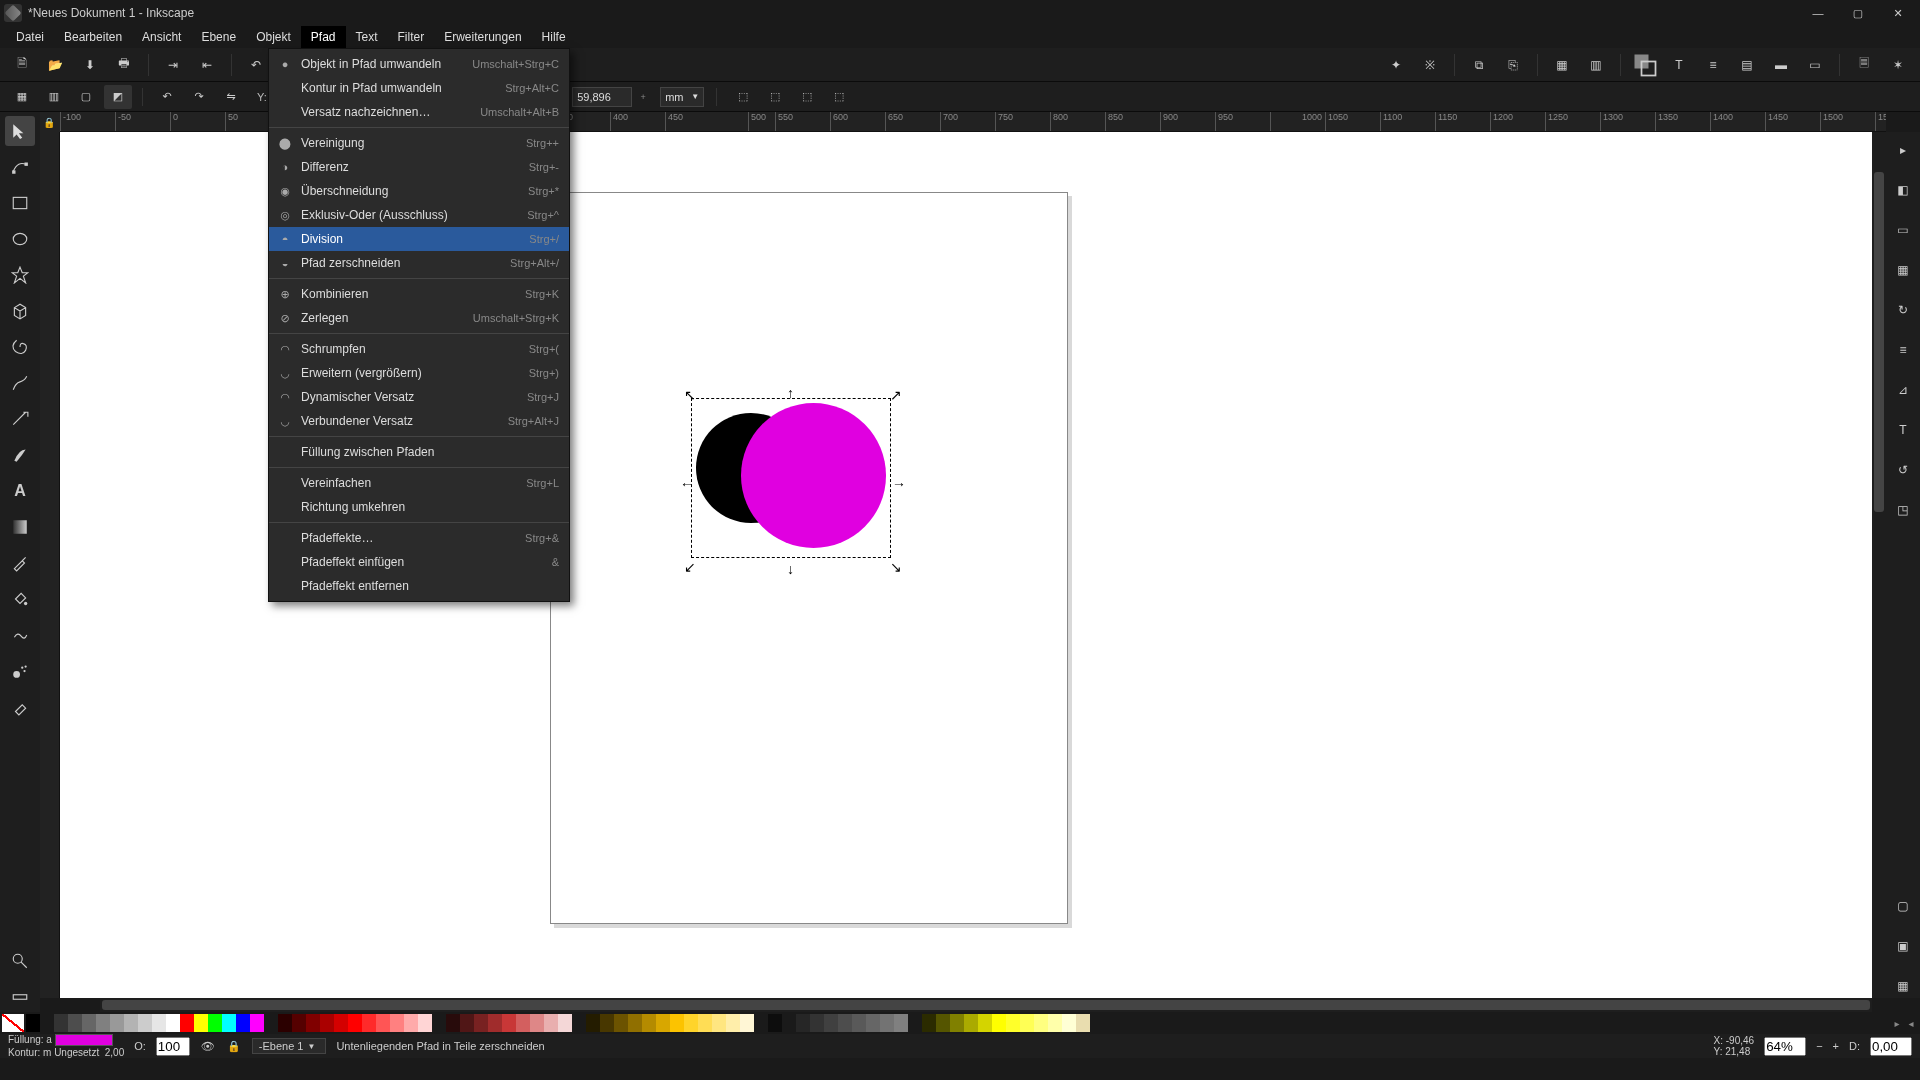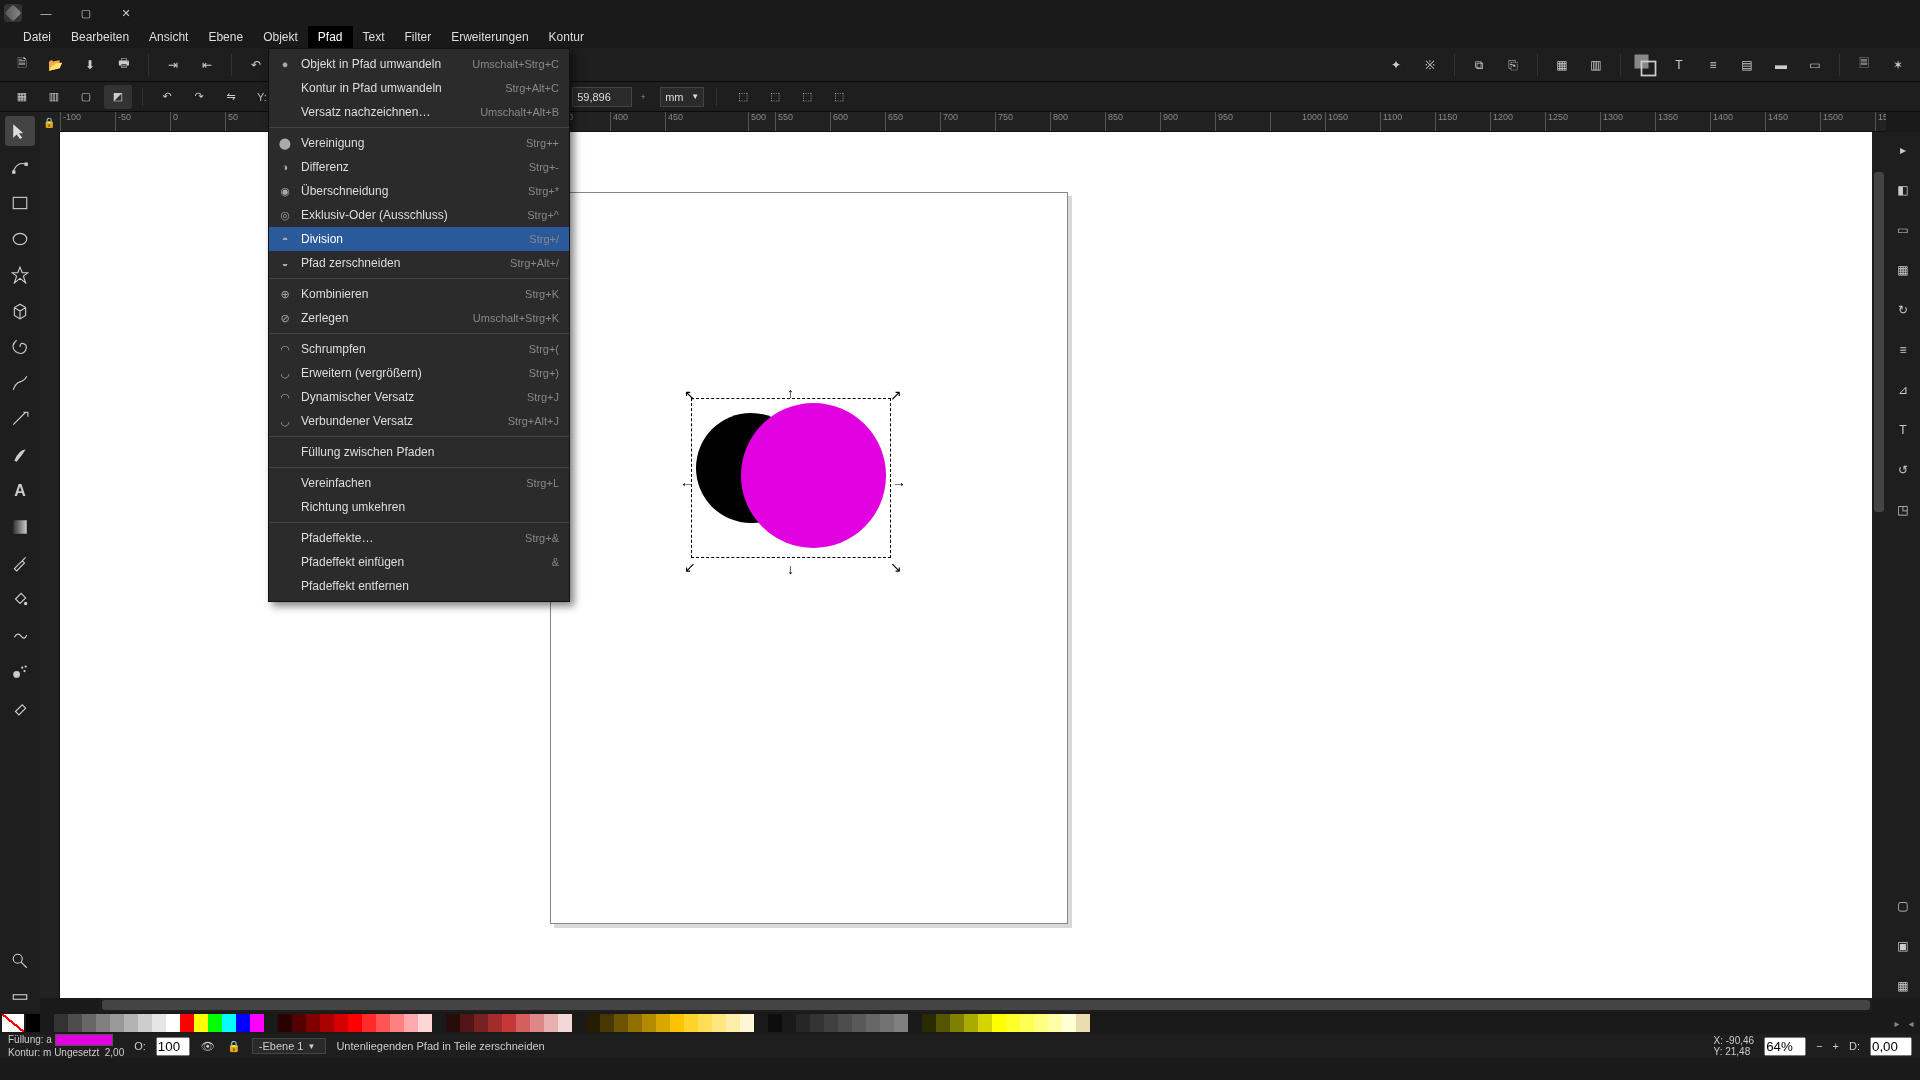--- a/index.html
+++ b/index.html
@@ -7,21 +7,21 @@
 
 
 .titlebar { height: 26px; background: #1a1a1a; display: flex; align-items: center; padding: 0 4px; }
 .titlebar .logo { width: 18px; height: 18px; background: #333; border-radius: 3px; margin-right: 6px; position: relative; }
 .titlebar .logo::before { content: ""; position: absolute; left: 3px; top: 3px; width: 12px; height: 12px; background: linear-gradient(45deg,#555,#888); transform: rotate(45deg); border-radius: 2px; }
 .title-text { font-size: 12px; color: #ccc; flex: 1; }
 .winctrl { display: flex; gap: 4px; }
 .winctrl div { width: 36px; height: 20px; display: flex; align-items: center; justify-content: center; color: #ccc; font-size: 11px; }
 
 
-.menubar { height: 22px; background: #1a1a1a; display: flex; align-items: stretch; padding-left: 13px; }
+.menubar { height: 22px; background: #1a1a1a; display: flex; align-items: stretch; padding-left: 6px; }
 .menubar .m { padding: 0 10px; font-size: 12px; color: #ddd; display: flex; align-items: center; }
 .menubar .m.open { background: #000000; color: #fff; }
 
 
 .toolbar { height: 34px; background: #1e1e1e; display: flex; align-items: center; padding: 0 8px; gap: 6px; border-bottom: 1px solid #0b0b0b; }
 .toolbar .tb { width: 28px; height: 28px; display: flex; align-items: center; justify-content: center; color: #ccc; border-radius: 2px; }
 .toolbar .sep { width: 1px; height: 22px; background: #333; margin: 0 4px; }
 
 .toolcontrol { height: 30px; background: #1e1e1e; display: flex; align-items: center; padding: 0 8px; gap: 4px; border-bottom: 1px solid #0b0b0b; font-size: 11px; }
 .toolcontrol .slot { width: 28px; height: 24px; display: flex; align-items: center; justify-content: center; color: #ccc; }
@@ -93,38 +93,39 @@
 .dropdown .mi .lab { flex: 1; }
 .dropdown .mi .accel { color: #888; font-size: 11px; }
 .dropdown .mi.hl { background: #2a5a9c; color: #fff; }
 .dropdown .msep { height: 1px; background: #444; margin: 3px 0; }
 </style>
 </head>
 <body>
 
 <div class="titlebar">
   <div class="logo"></div>
+  <div class="title-text">*Neues Dokument 1 - Inkscape</div>
   <div class="winctrl">
     <div>—</div>
     <div>▢</div>
     <div>✕</div>
   </div>
 </div>
 
 <div class="menubar" id="menubar">
     <div class="m">Datei</div>
     <div class="m">Bearbeiten</div>
     <div class="m">Ansicht</div>
     <div class="m">Ebene</div>
     <div class="m">Objekt</div>
     <div class="m open">Pfad</div>
     <div class="m">Text</div>
     <div class="m">Filter</div>
     <div class="m">Erweiterungen</div>
-    <div class="m">Kontur</div>
+    <div class="m">Hilfe</div>
   </div>
 
 <div class="toolbar">
   <div class="tb">🗎</div>
   <div class="tb">📂</div>
   <div class="tb">⬇</div>
   <div class="tb">🖶</div>
   <div class="sep"></div>
   <div class="tb">⇥</div>
   <div class="tb">⇤</div>

